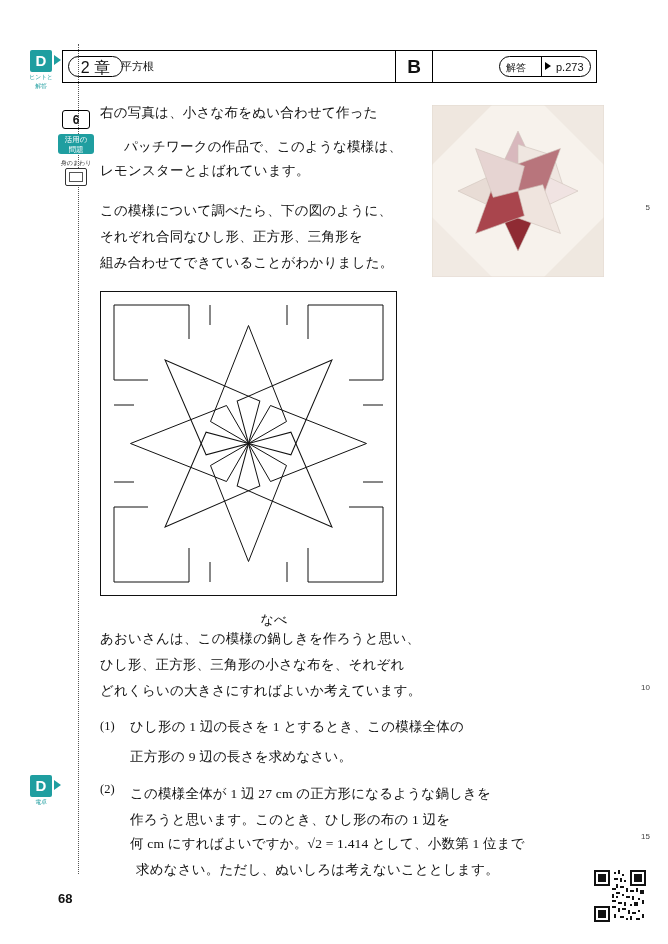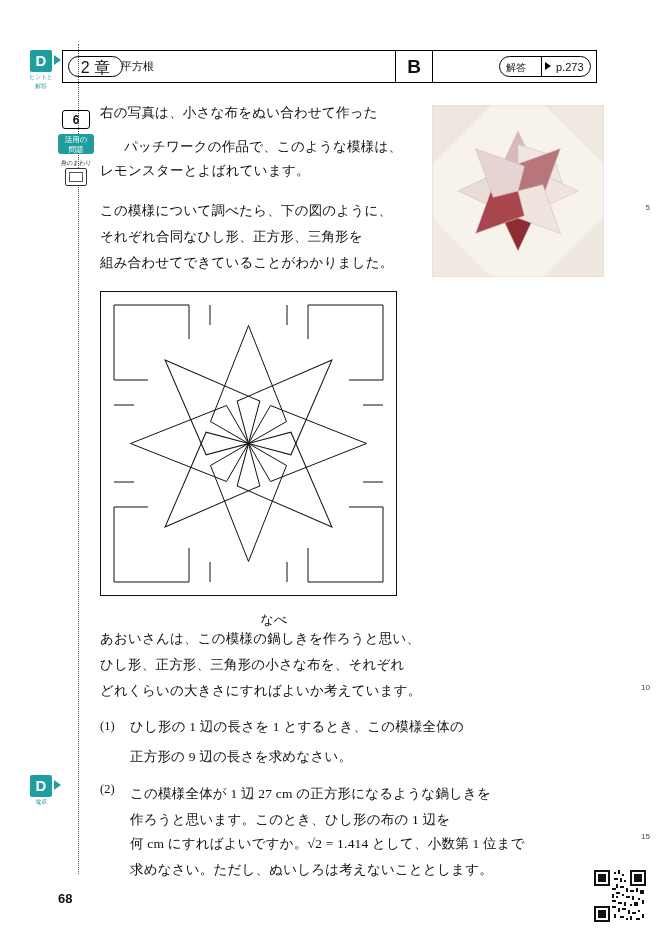--- a/index.html
+++ b/index.html
@@ -425,21 +425,21 @@
 <div class="itemnum" style="left:100px; top:719px;">(1)</div>
 <div class="btext" style="left:130px; top:714px;">ひし形の 1 辺の長さを 1 とするとき、この模様全体の</div>
 <div class="btext" style="left:130px; top:744px;">正方形の 9 辺の長さを求めなさい。</div>
 
 <div class="itemnum" style="left:100px; top:782px;">(2)</div>
 <div class="btext" style="left:130px; top:781px;">この模様全体が 1 辺 27 cm の正方形になるような鍋しきを</div>
 <div class="btext" style="left:130px; top:807px;">作ろうと思います。このとき、ひし形の布の 1 辺を</div>
 <div class="btext" style="left:130px; top:831px;">
   <span>何 cm にすればよいですか。√2 = 1.414 として、小数第 1 位まで</span>
 </div>
-<div class="btext" style="left:130px; top:857px;">求めなさい。ただし、ぬいしろは考えないこととします。</div>
+<div class="btext" style="left:136px; top:857px;">求めなさい。ただし、ぬいしろは考えないこととします。</div>
 
 <div class="pageno">68</div>
 
 <div class="qr">
   <svg width="52" height="52" viewBox="0 0 26 26">
     <rect width="26" height="26" fill="#fff"></rect>
     <g fill="#111">
       <rect x="0" y="0" width="8" height="8"></rect>
         <rect x="1" y="1" width="6" height="6" fill="#fff"></rect>
         <rect x="2" y="2" width="4" height="4"></rect>

